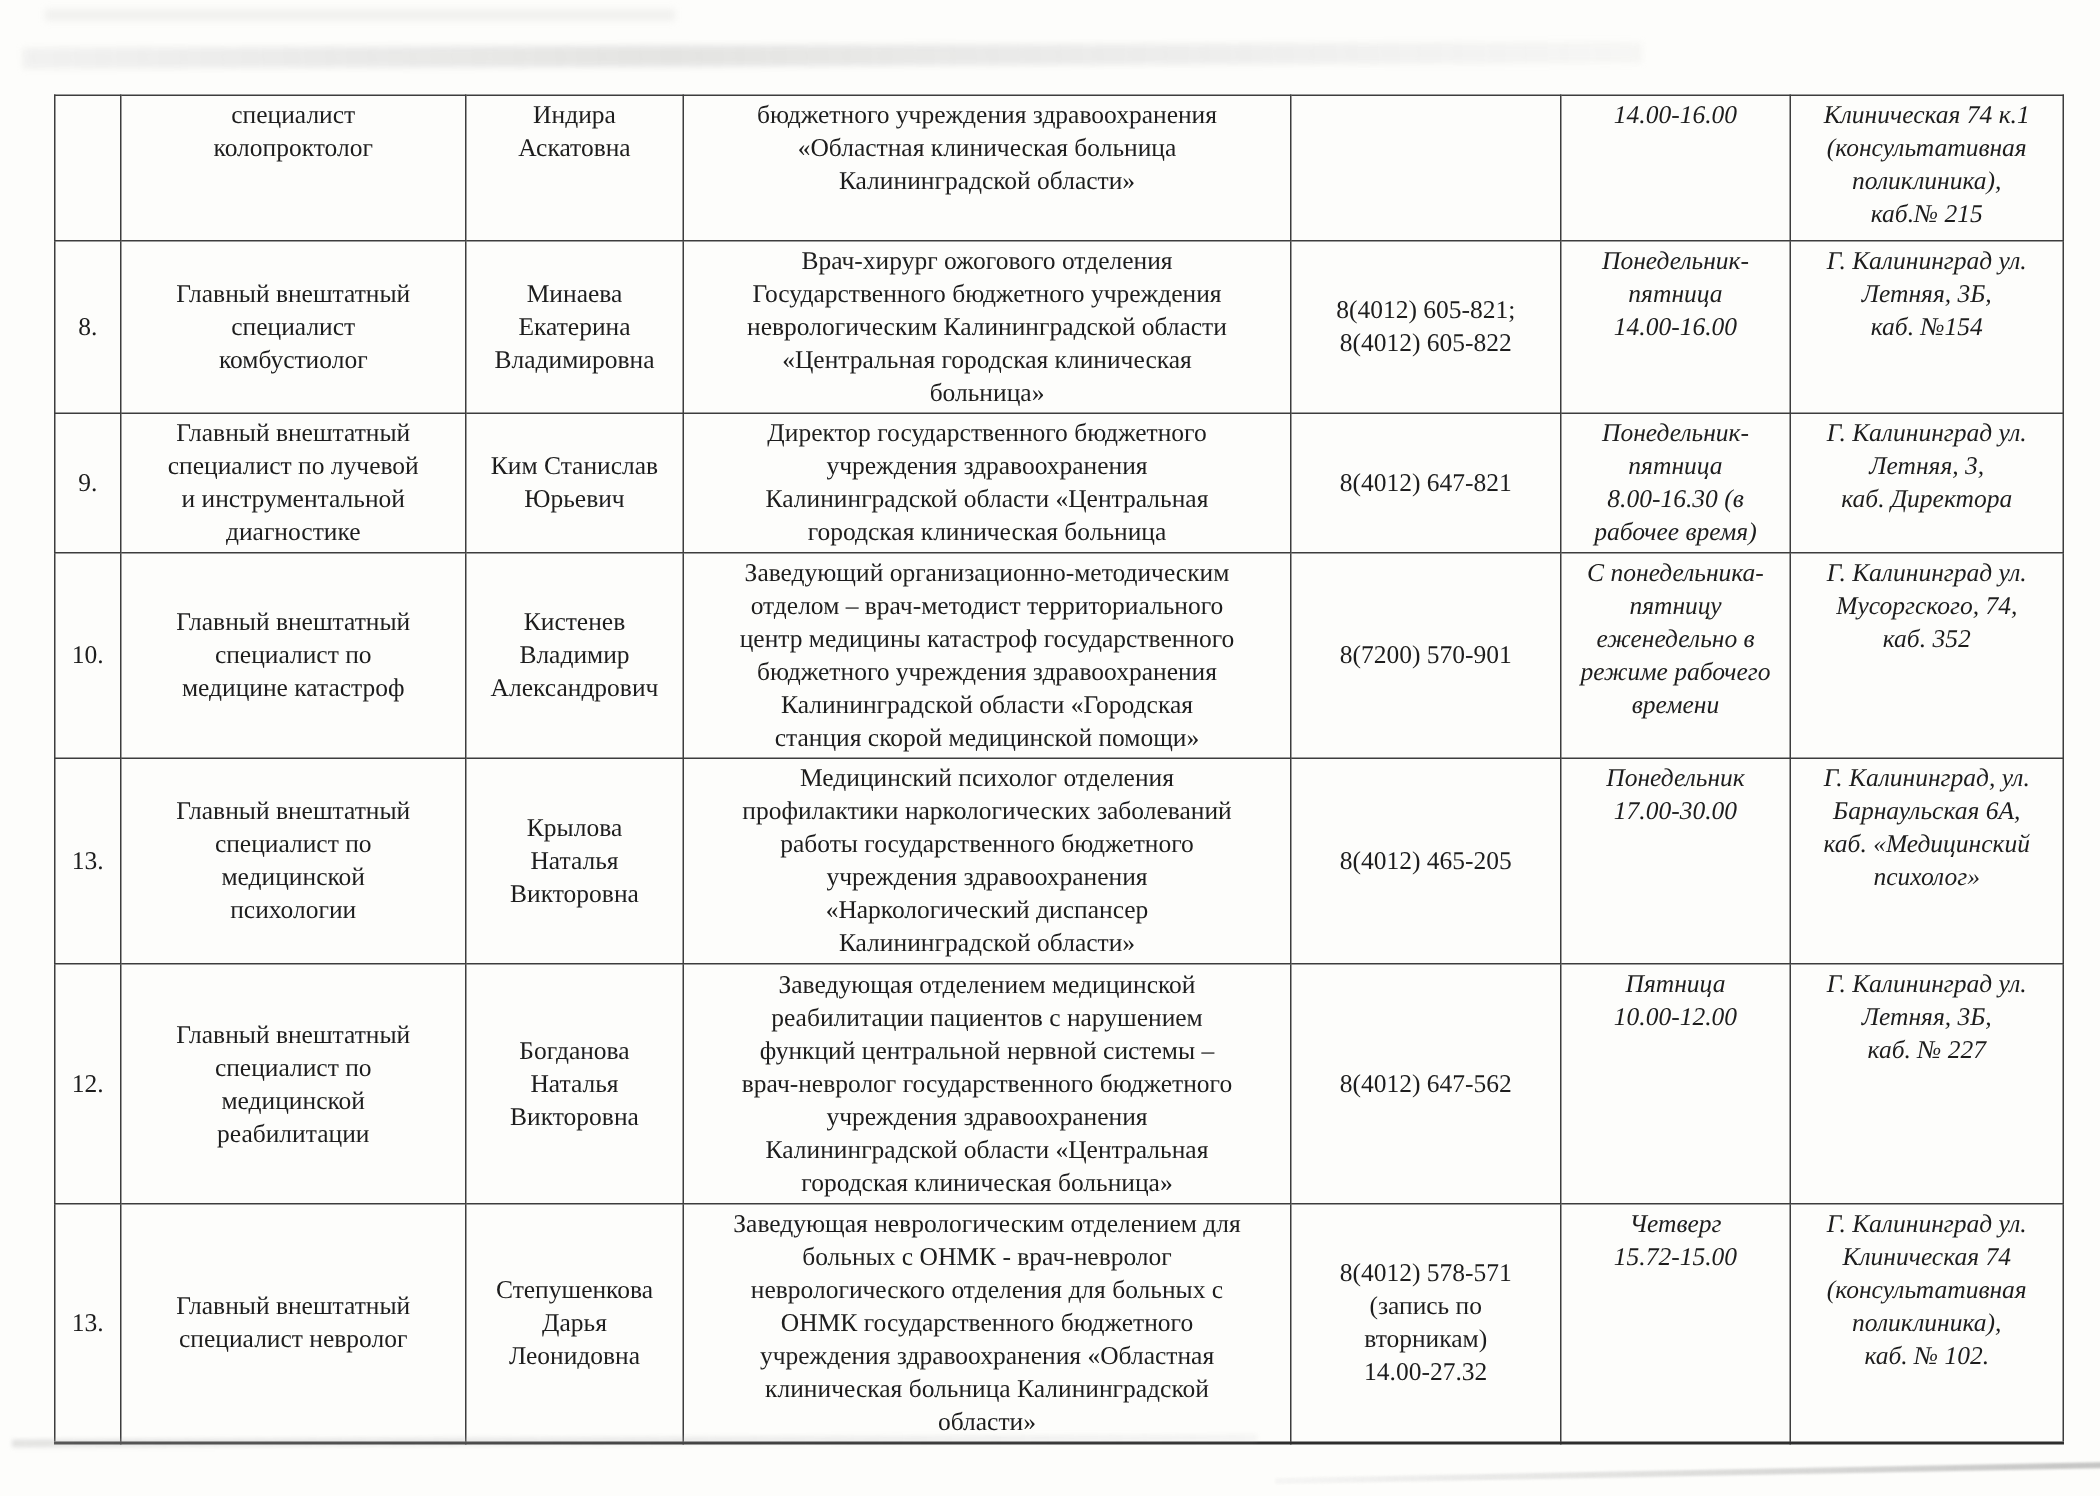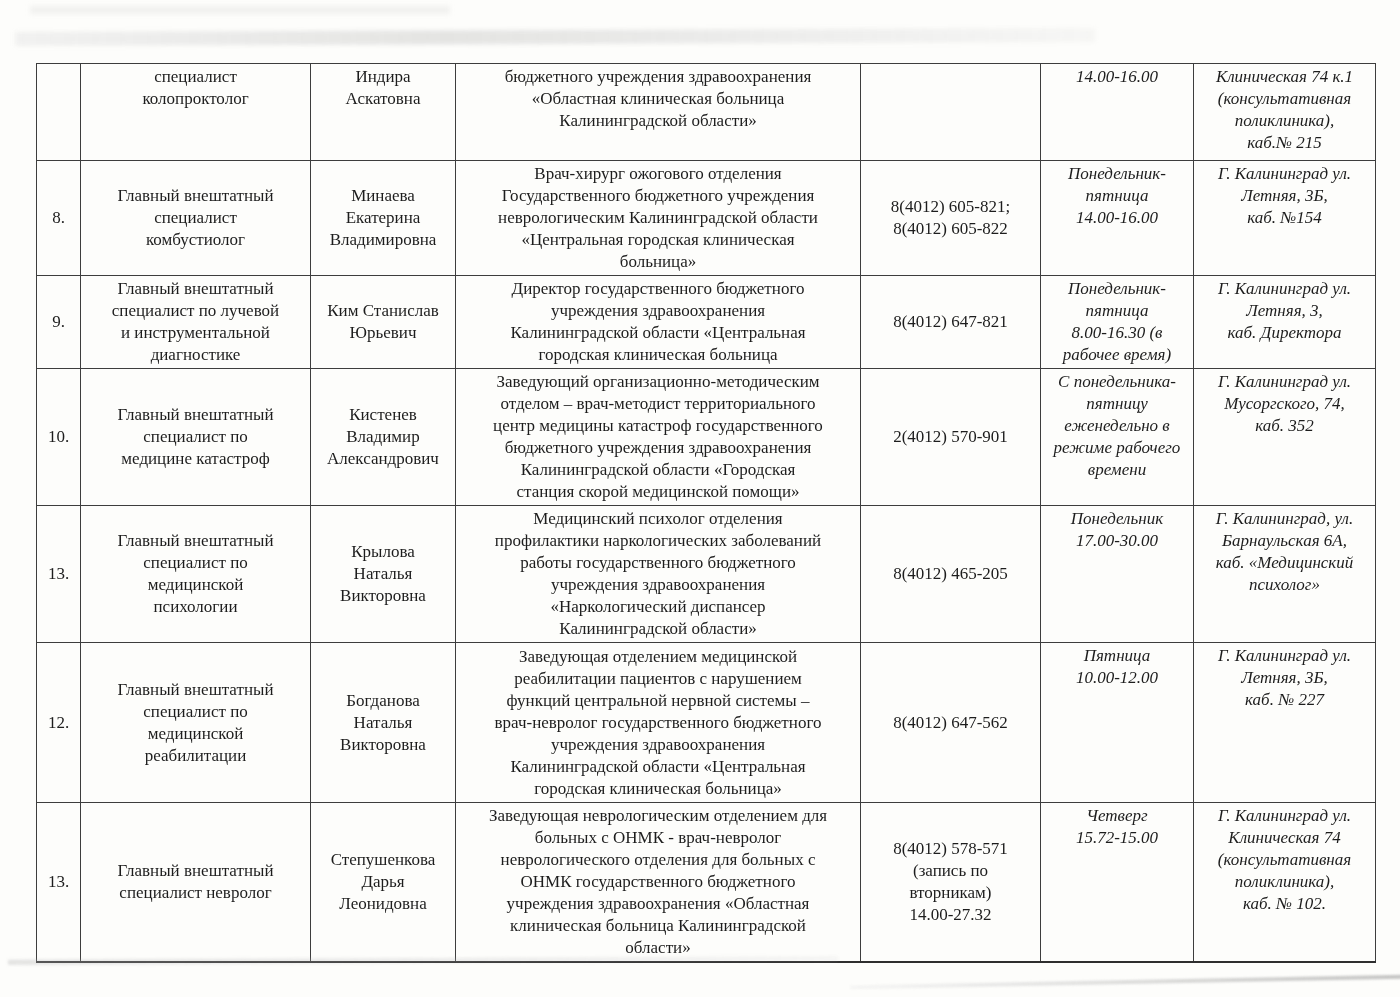--- a/index.html
+++ b/index.html
@@ -155,21 +155,21 @@
 медицине катастроф</td>
         <td>Кистенев
 Владимир
 Александрович</td>
         <td>Заведующий организационно-методическим
 отделом – врач-методист территориального
 центр медицины катастроф государственного
 бюджетного учреждения здравоохранения
 Калининградской области «Городская
 станция скорой медицинской помощи»</td>
-        <td>2(4012) 570-901</td>
+        <td>8(7200) 570-901</td>
         <td class="va-top">С понедельника-
 пятницу
 еженедельно в
 режиме рабочего
 времени</td>
         <td class="va-top">Г. Калининград ул.
 Мусоргского, 74,
 каб. 352</td>
       </tr>
       <tr style="height:132px">

